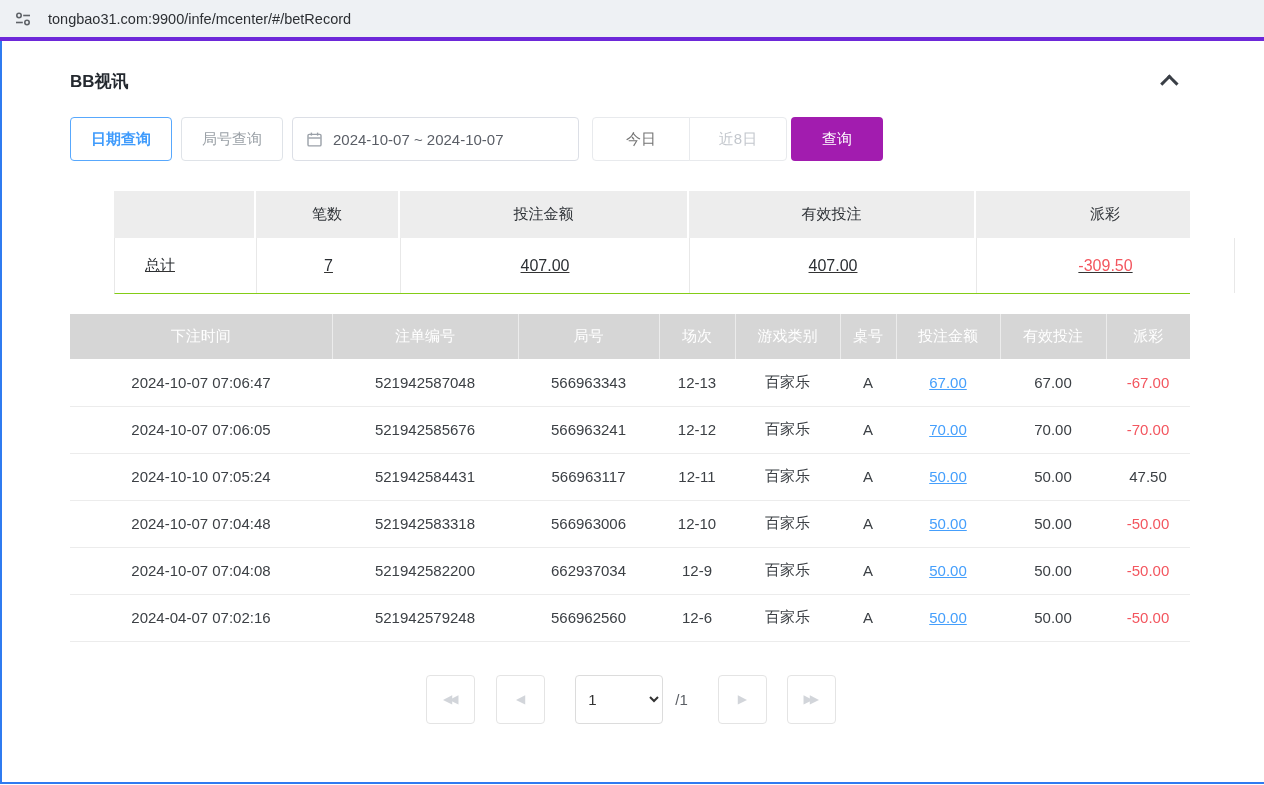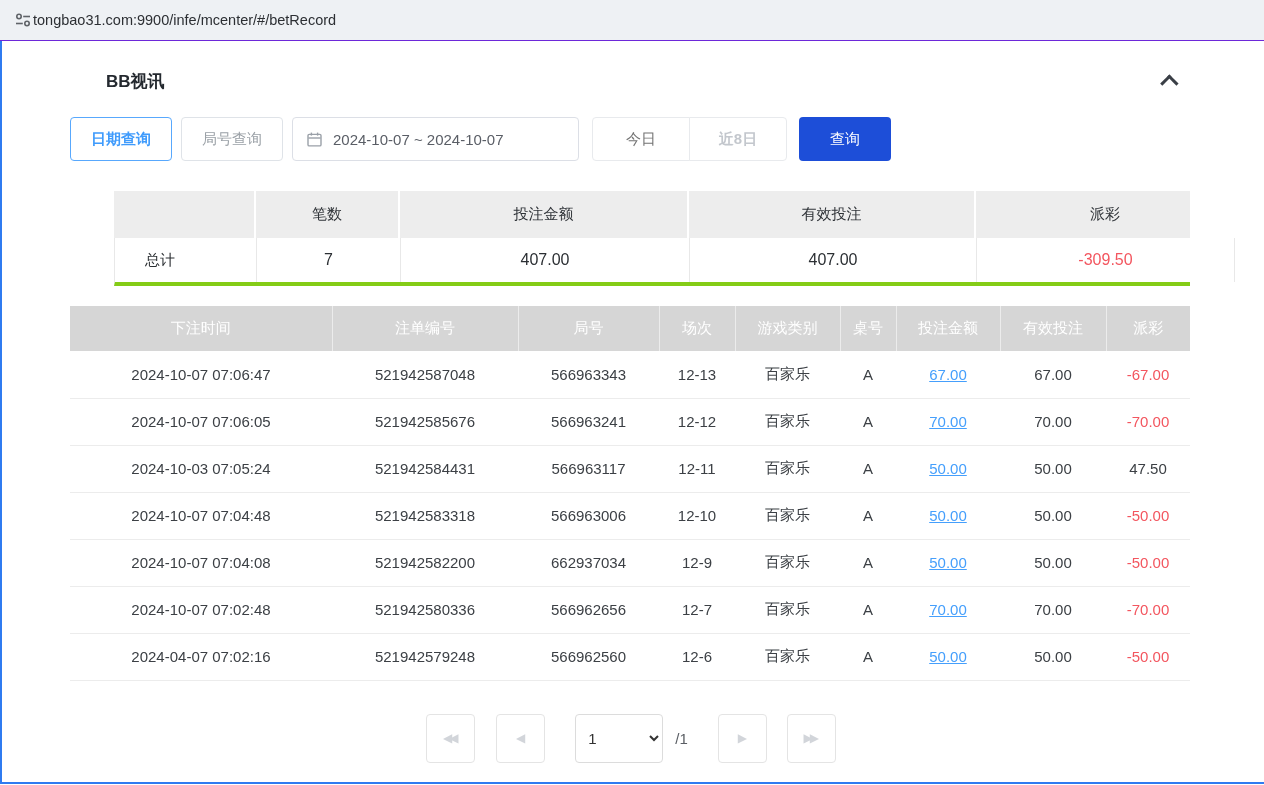--- a/index.html
+++ b/index.html
@@ -7,44 +7,43 @@
   body {
     font-family: "Liberation Sans", "DejaVu Sans", sans-serif;
     background: #ffffff;
     overflow: hidden;
     color: #333;
   }
   
   .urlbar {
     height: 41px;
     background: #eef1f4;
-    border-bottom: 1px solid #6d28d9;
+    border-bottom: 4px solid #6d28d9;
     display: flex;
     align-items: center;
     padding: 0 14px;
-    gap: 1px;
+    gap: 16px;
   }
   .urlicon { display:flex; align-items:center; }
   .urltext { font-size: 14.5px; color: #2c2f33; }
 
   
   .window-body {
     height: 743px;
     border-left: 2px solid #2f7bf0;
     border-bottom: 2px solid #2f7bf0;
     padding: 28px 72px 0 68px;
     background: #fff;
   }
 
   .panel-head {
     display: flex;
     align-items: center;
     justify-content: space-between;
     height: 24px;
-    margin-left: 36px;
   }
   .panel-title { font-size: 17px; font-weight: bold; color: #24292f; }
   .chev-up {
     width: 13px; height: 13px;
     border-style: solid; border-color: #3a3f46;
     border-width: 3px 0 0 3px;
     transform: rotate(45deg) translateY(3px);
     margin-right: 14px;
     cursor: pointer;
   }
@@ -68,38 +67,38 @@
     cursor: pointer;
     background: #fff;
   }
   .btn-group { display: flex; }
   .grp {
     width: 98px; height: 44px; background: #fff;
     border: 1px solid #e8eaed; font-size: 15px; color: #c3c7cd;
     margin-left: -1px; cursor: pointer; font-family: inherit;
   }
   .grp:first-child { border-radius: 4px 0 0 4px; margin-left: 0; }
-  .grp:last-child { border-radius: 0 4px 4px 0; font-weight: bold; }
+  .grp:last-child { border-radius: 0 4px 4px 0; }
   .grp.active { color: #737373; }
   .primary {
-    background: #1d4ed8; color: #fff; border: none;
-    padding: 0 31px; margin-left: 12px;
+    background: #a21caf; color: #fff; border: none;
+    padding: 0 31px; margin-left: 4px;
   }
 
   
   .summary { margin-top: 30px; width: 1120px; padding-left: 44px; }
   .s-head, .s-row { display: grid; grid-template-columns: 142px 144px 289px 287px 258px; }
   .s-head { background: #ededed; height: 47px; }
   .s-head .s-cell {
     display: flex; align-items: center; justify-content: center;
     font-size: 15px; color: #2f3338;
     border-right: 2px solid #fff;
   }
   .s-head .s-cell:last-child { border-right: none; }
-  .s-row { height: 48px; border-left: 1px solid #e8e8e8; border-bottom: 4px solid #84cc16; }
+  .s-row { height: 56px; border-left: 1px solid #e8e8e8; border-bottom: 1px solid #84cc16; text-decoration: underline; }
   .s-row .s-cell {
     display: flex; align-items: center; justify-content: center;
     font-size: 16px; color: #2b2f33;
     border-right: 1px solid #e8e8e8;
   }
   .s-row .label { justify-content: flex-start; padding-left: 30px; font-size: 15px; }
   .neg { color: #f3565f !important; }
 
   
   table.bets { width: 1120px; border-collapse: collapse; margin-top: 20px; table-layout: fixed; }
@@ -241,21 +240,21 @@
             <td>521942585676</td>
             <td>566963241</td>
             <td>12-12</td>
             <td>百家乐</td>
             <td>A</td>
             <td><a href="#" class="link">70.00</a></td>
             <td>70.00</td>
             <td class="neg">-70.00</td>
           </tr>
           <tr>
-            <td>2024-10-03 07:05:24</td>
+            <td>2024-10-10 07:05:24</td>
             <td>521942584431</td>
             <td>566963117</td>
             <td>12-11</td>
             <td>百家乐</td>
             <td>A</td>
             <td><a href="#" class="link">50.00</a></td>
             <td>50.00</td>
             <td>47.50</td>
           </tr>
           <tr>
@@ -272,31 +271,20 @@
           <tr>
             <td>2024-10-07 07:04:08</td>
             <td>521942582200</td>
             <td>662937034</td>
             <td>12-9</td>
             <td>百家乐</td>
             <td>A</td>
             <td><a href="#" class="link">50.00</a></td>
             <td>50.00</td>
             <td class="neg">-50.00</td>
-          </tr>
-          <tr>
-            <td>2024-10-07 07:02:48</td>
-            <td>521942580336</td>
-            <td>566962656</td>
-            <td>12-7</td>
-            <td>百家乐</td>
-            <td>A</td>
-            <td><a href="#" class="link">70.00</a></td>
-            <td>70.00</td>
-            <td class="neg">-70.00</td>
           </tr>
           <tr>
             <td>2024-04-07 07:02:16</td>
             <td>521942579248</td>
             <td>566962560</td>
             <td>12-6</td>
             <td>百家乐</td>
             <td>A</td>
             <td><a href="#" class="link">50.00</a></td>
             <td>50.00</td>

